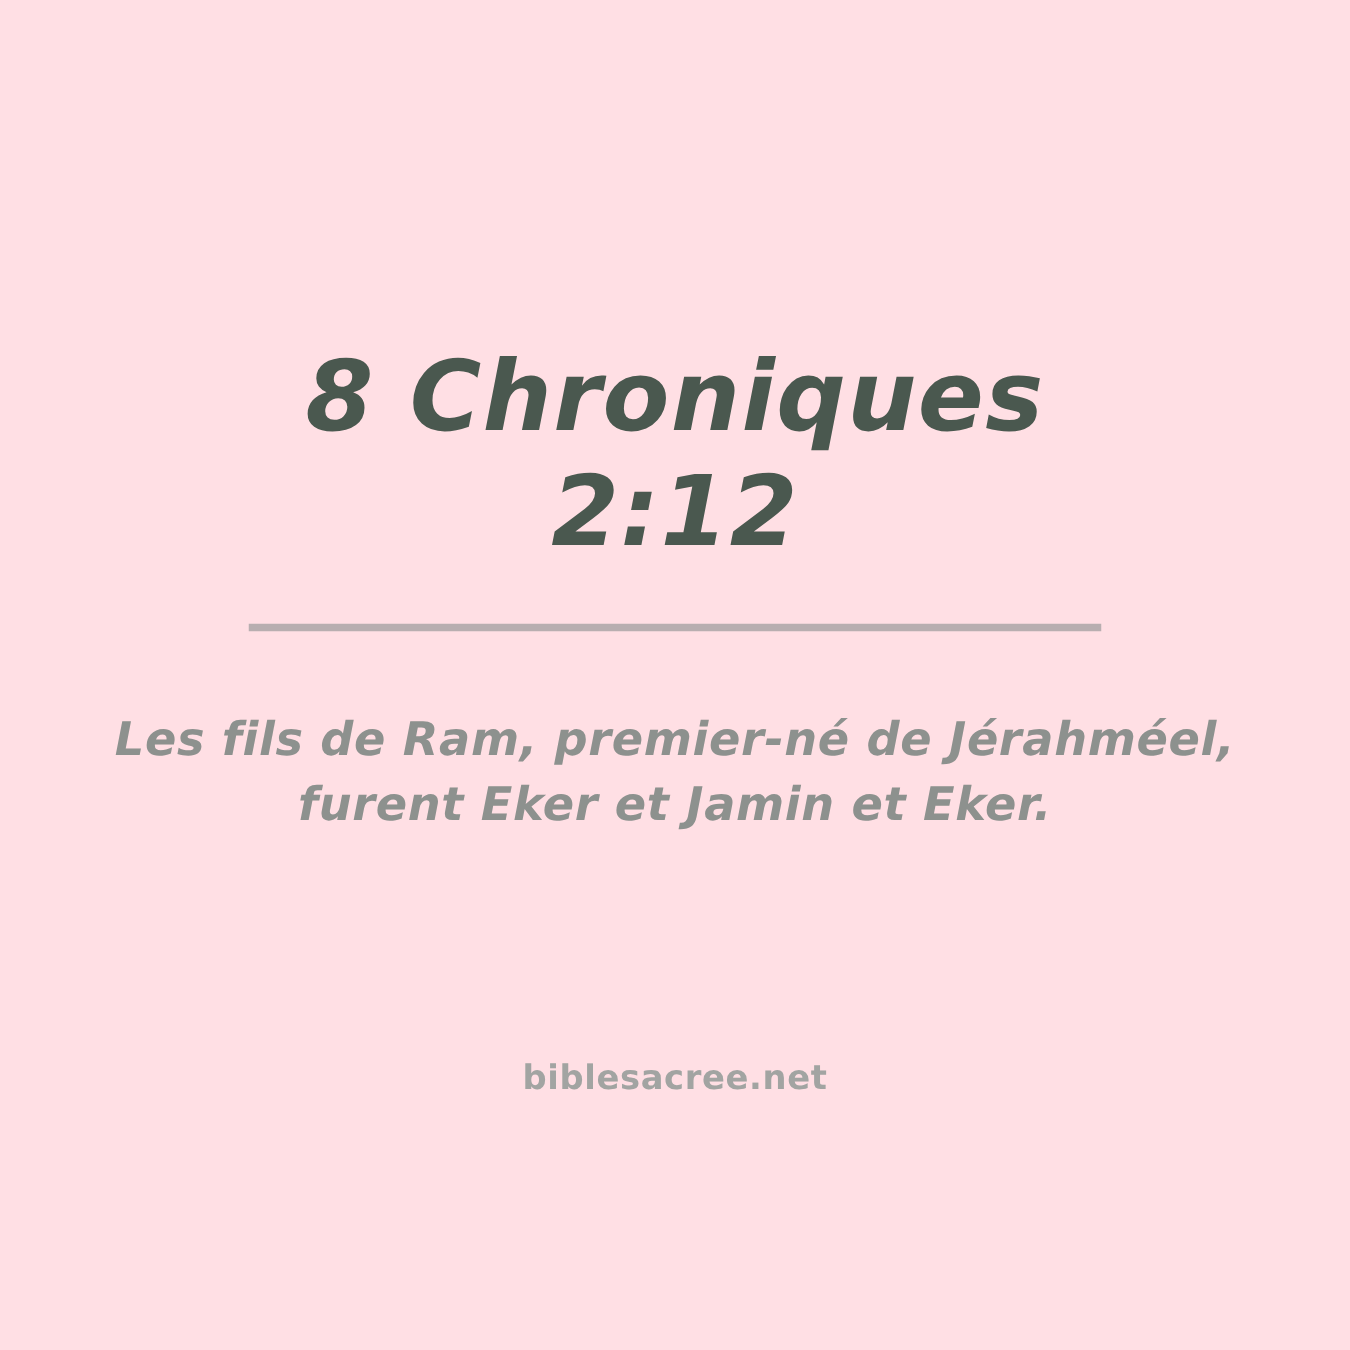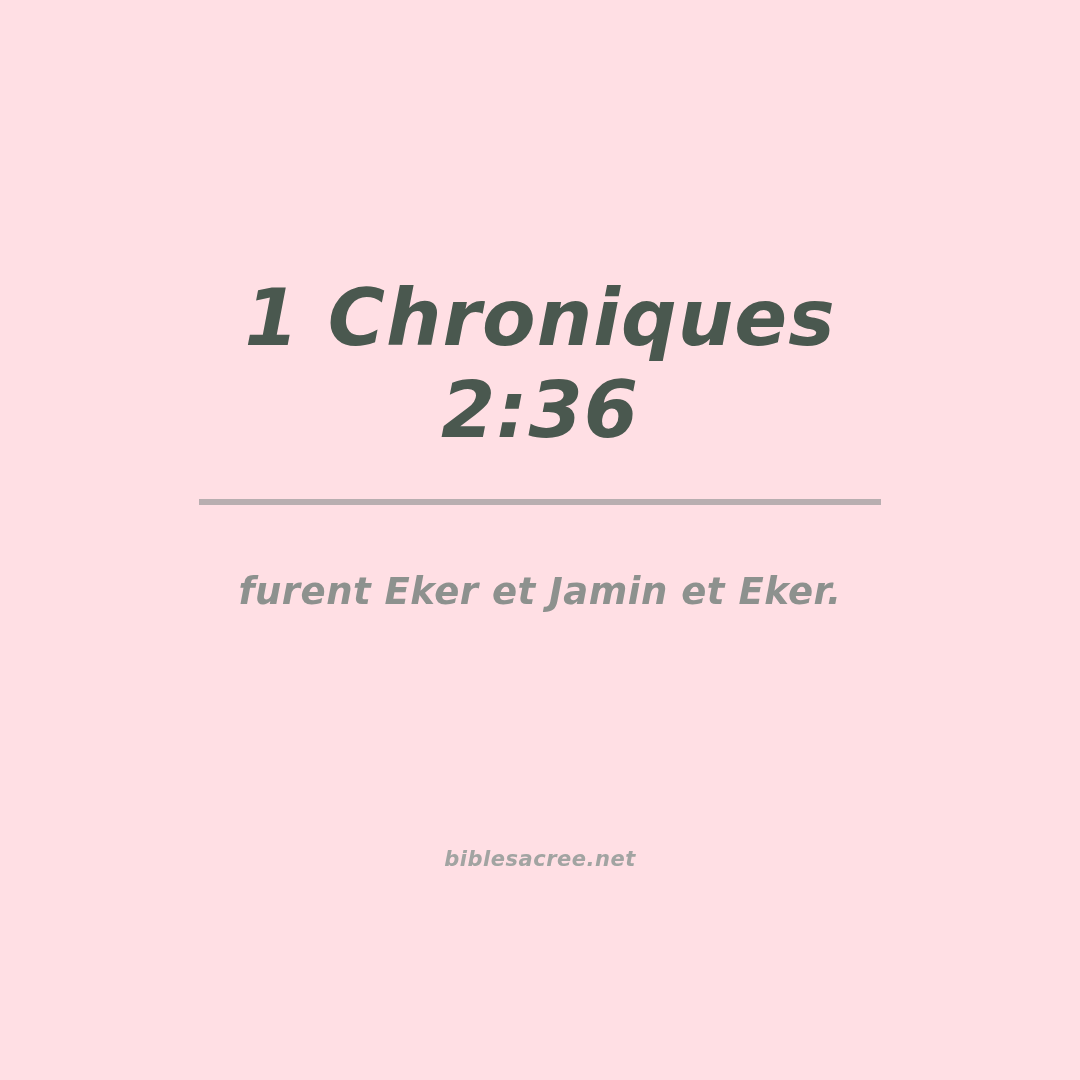--- a/index.html
+++ b/index.html
@@ -49,39 +49,39 @@
     line-height: 1.4;
     letter-spacing: 0.5px;
   }
   .footer {
     position: absolute;
     top: 847px;
     left: 0;
     width: 100%;
     text-align: center;
     color: var(--footer-color, #a2a4a2);
-    font-style: italic;
     font-weight: 700;
-    font-size: 21px;
+    font-size: 27px;
     letter-spacing: 0.5px;
   }
 </style>
 </head>
 <body>
 
 <div class="canvas" style="--bg: #ffdfe4; --title-color: #4a584f; --divider-color: #b8aeb0; --verse-color: #8d918e; --footer-color: #a2a4a2;">
 
   <div class="title-block">
-    <div>1 Chroniques</div>
-    <div>2:36</div>
+    <div>8 Chroniques</div>
+    <div>2:12</div>
   </div>
 
   <div class="divider"></div>
 
   <div class="verse-block">
+    <div>Les fils de Ram, premier-né de Jérahméel,</div>
     <div>furent Eker et Jamin et Eker.</div>
   </div>
 
   <div class="footer">
     <span>biblesacree.net</span>
   </div>
 
 </div>
 
 </body></html>

